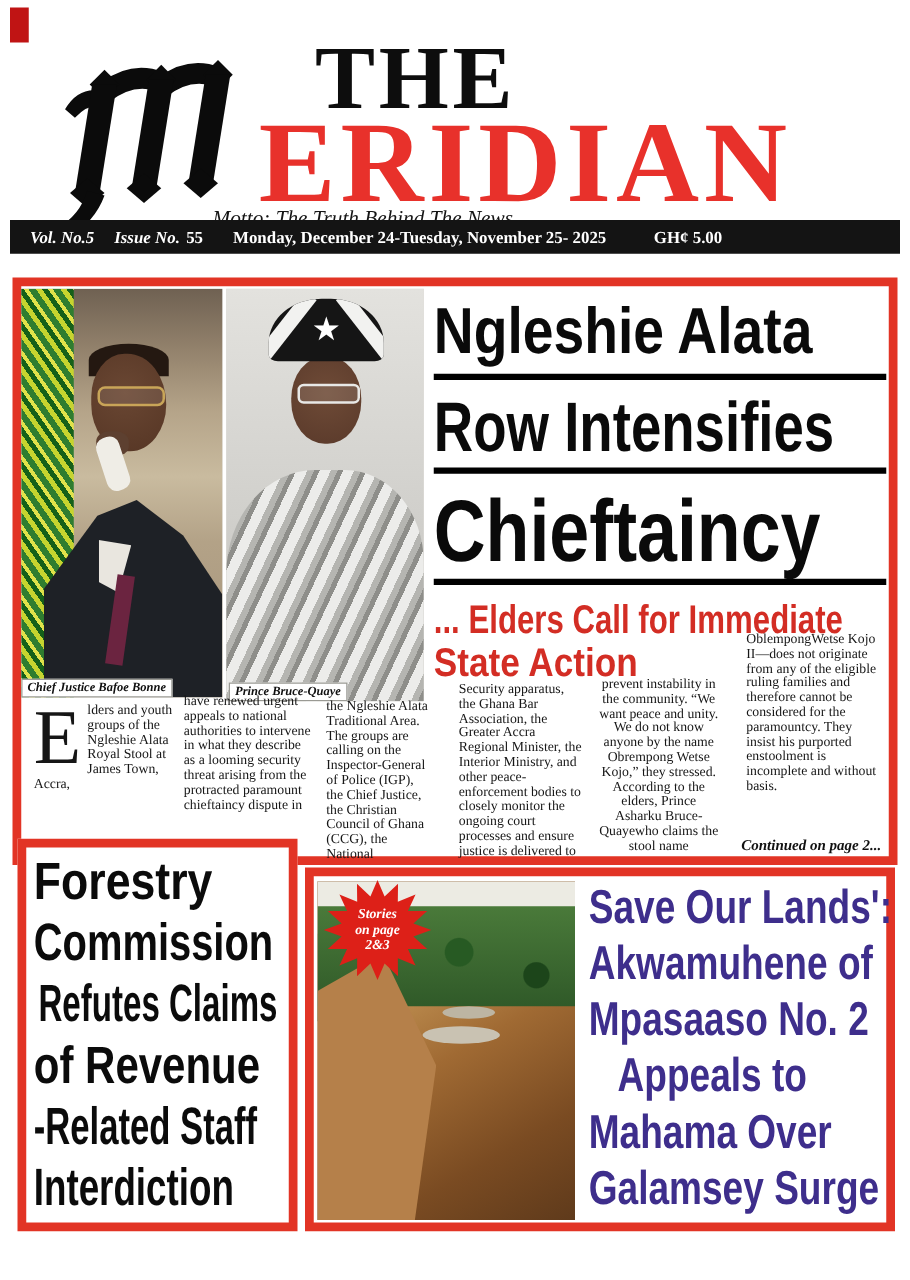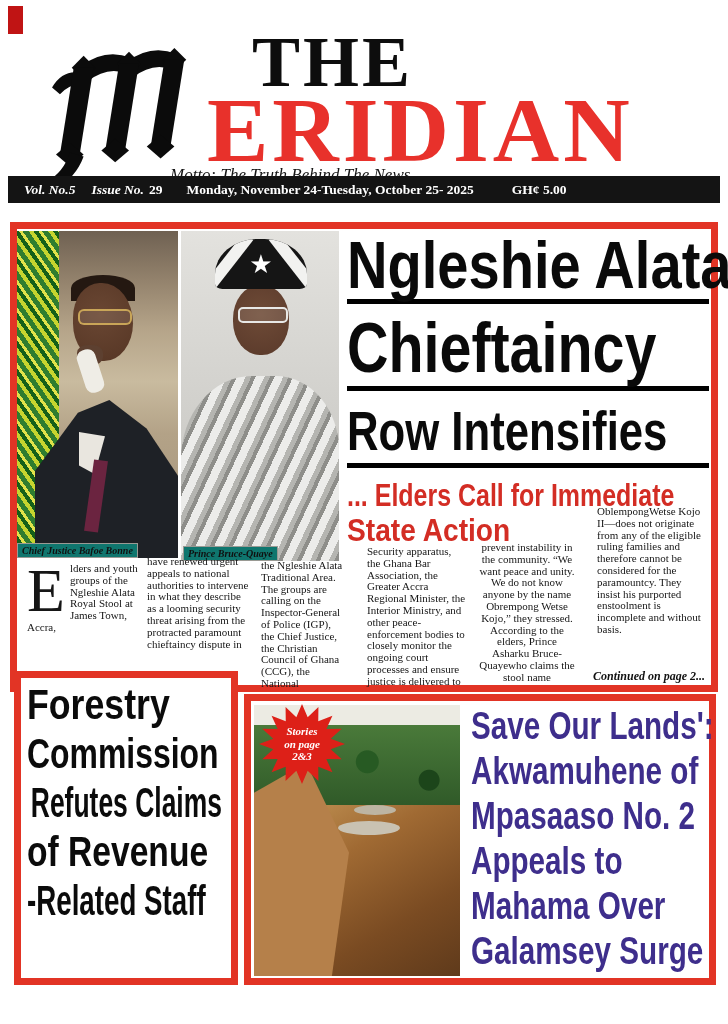--- a/index.html
+++ b/index.html
@@ -28,21 +28,21 @@
   .ib-date{margin-left:24px;}
   .ib-price{margin-left:38px;}
 
   
   .main-box{position:absolute;left:10px;top:222px;width:708px;height:470px;
        border:7px solid #e23425;background:#fff;box-sizing:border-box;}
 
   .photo{position:absolute;overflow:hidden;background:#d8d5cf;margin:0;}
   .photo-a{left:0;top:2px;width:161px;height:327px;}
   .photo-b{left:164px;top:2px;width:158px;height:330px;}
-  .caption{position:absolute;bottom:0;left:0;background:#0f766e;border:1px solid #9a9a94;
+  .caption{position:absolute;bottom:0;left:0;background:#ffffff;border:1px solid #9a9a94;
        font:bold italic 10px "Liberation Serif",serif;color:#101010;padding:1px 4px;white-space:nowrap;}
 
   
   .pa-bg{position:absolute;inset:0;background:linear-gradient(180deg,#6f6152 0%,#93826c 15%,#b5a489 30%,#c9bb9f 46%,#b3a287 62%,#a5947c 100%);}
   .pa-kente{position:absolute;left:0;top:0;width:42px;height:100%;
        background:repeating-linear-gradient(55deg,#2f7d2f 0 5px,#c6d42f 5px 9px,#156019 9px 13px,#e0e24a 13px 16px);}
   .pa-suit{position:absolute;left:18px;bottom:0;width:143px;height:158px;background:#1e2126;
        clip-path:polygon(0 45%,30% 8%,52% 0,78% 18%,100% 48%,100% 100%,0 100%);}
   .pa-shirt{position:absolute;left:62px;bottom:84px;width:26px;height:42px;background:#e9e6df;
        clip-path:polygon(0 0,100% 10%,60% 100%,0 80%);}
@@ -67,21 +67,21 @@
   .pb-star{position:relative;color:#fff;font-size:26px;line-height:1;font-family:"DejaVu Sans",sans-serif;}
   .pb-face{position:absolute;left:52px;top:54px;width:56px;height:70px;border-radius:48%;
        background:radial-gradient(circle at 50% 42%,#6f4b37,#59392a);}
   .pb-glasses{position:absolute;left:57px;top:76px;width:46px;height:12px;border:2px solid #e8e8e6;
        border-radius:5px;background:rgba(255,255,255,.12);}
 
   
   .headline-block{position:absolute;left:330px;top:4px;width:362px;}
   .hl{border-bottom:5px solid #000;white-space:nowrap;font-family:"Liberation Sans",sans-serif;font-weight:bold;color:#0a0a0a;}
   .hl-in{display:inline-block;transform-origin:0 60%;}
-  .hl1{font-size:66px;line-height:64px;padding-bottom:2px;margin-bottom:8px;}
+  .hl1{font-size:52px;line-height:64px;padding-bottom:2px;margin-bottom:8px;}
   .hl1 .hl-in{transform:scaleX(.85);}
   .hl2{font-size:70px;line-height:72px;padding-bottom:2px;margin-bottom:10px;}
   .hl2 .hl-in{transform:scaleX(.82);}
   .hl3{font-size:56px;line-height:60px;padding-bottom:2px;margin-bottom:10px;}
   .hl3 .hl-in{transform:scaleX(.78);}
   .sub{white-space:nowrap;font-family:"Liberation Sans",sans-serif;font-weight:bold;color:#d32d24;}
   .sub1{font-size:32px;line-height:34px;}
   .sub1 .hl-in{transform:scaleX(.78);}
   .sub2{font-size:32px;line-height:36px;}
   .sub2 .hl-in{transform:scaleX(.88);}
@@ -124,21 +124,21 @@
   .g-earth{position:absolute;left:0;top:100px;width:100%;height:171px;
        background:linear-gradient(150deg,#c79a5a 0%,#a06a33 35%,#7a4b22 70%,#5f3a1b 100%);}
   .g-ridge{position:absolute;left:0;top:58px;width:95px;height:213px;background:#b5804a;
        clip-path:polygon(0 14%,55% 0,100% 42%,82% 100%,0 100%);}
   .g-pool1{position:absolute;left:84px;top:116px;width:62px;height:14px;background:#c9c2b2;border-radius:50%;}
   .g-pool2{position:absolute;left:100px;top:100px;width:42px;height:10px;background:#bdb5a3;border-radius:50%;}
   .starburst{position:absolute;left:8px;top:3px;width:86px;height:80px;background:#dd2018;
        clip-path:polygon(50% 0,56.6% 16.6%,69.1% 3.8%,68.9% 21.7%,85.4% 14.6%,78.3% 31.1%,96.2% 30.9%,83.4% 43.4%,100% 50%,83.4% 56.6%,96.2% 69.1%,78.3% 68.9%,85.4% 85.4%,68.9% 78.3%,69.1% 96.2%,56.6% 83.4%,50% 100%,43.4% 83.4%,30.9% 96.2%,31.1% 78.3%,14.6% 85.4%,21.7% 68.9%,3.8% 69.1%,16.6% 56.6%,0 50%,16.6% 43.4%,3.8% 30.9%,21.7% 31.1%,14.6% 14.6%,31.1% 21.7%,30.9% 3.8%,43.4% 16.6%);
        display:flex;flex-direction:column;align-items:center;justify-content:center;}
   .sb-line{color:#fff;font:bold italic 11px "Liberation Serif",serif;line-height:12.5px;}
-  .purple-headline{position:absolute;left:220px;top:3px;width:240px;}
+  .purple-headline{position:absolute;left:220px;top:3px;width:240px;text-align:center;}
   .pl-line{white-space:nowrap;font-family:"Liberation Sans",sans-serif;font-weight:bold;
        font-size:38px;line-height:45px;color:#3e2e8c;}
   .pl-in{display:inline-block;transform-origin:0 60%;transform:scaleX(.78);}
 </style>
 </head>
 <body>
 
 <div class="page">
 
   <div class="corner-mark"></div>
@@ -162,22 +162,22 @@
       </g>
     </svg>
     <div class="the">THE</div>
     <div class="eridian">ERIDIAN</div>
     <div class="motto">Motto: The Truth Behind The News</div>
   </header>
 
   <div class="infobar">
     <span class="it ib-vol">Vol. No.5</span>
     <span class="it ib-islab">Issue No.</span>
-    <span class="ib-isnum">29</span>
-    <span class="ib-date">Monday, November 24-Tuesday, October 25- 2025</span>
+    <span class="ib-isnum">55</span>
+    <span class="ib-date">Monday, December 24-Tuesday, November 25- 2025</span>
     <span class="ib-price">GH¢ 5.00</span>
   </div>
 
   <section class="main-box">
 
     <figure class="photo photo-a">
       <div class="pa-bg"></div>
       <div class="pa-kente"></div>
       <div class="pa-suit"></div>
       <div class="pa-shirt"></div>
@@ -198,22 +198,22 @@
       <div class="pb-hat">
         <span class="stripe st1"></span>
         <span class="stripe st2"></span>
         <span class="pb-star">★</span>
       </div>
       <figcaption class="caption" style="left:2px;">Prince Bruce-Quaye</figcaption>
     </figure>
 
     <div class="headline-block">
       <div class="hl hl1"><span class="hl-in">Ngleshie Alata</span></div>
+      <div class="hl hl3"><span class="hl-in">Row Intensifies</span></div>
       <div class="hl hl2"><span class="hl-in">Chieftaincy</span></div>
-      <div class="hl hl3"><span class="hl-in">Row Intensifies</span></div>
       <div class="sub sub1"><span class="hl-in">... Elders Call for Immediate</span></div>
       <div class="sub sub2"><span class="hl-in">State Action</span></div>
     </div>
 
     <div class="col c1">
       <span class="dropcap">E</span><span>lders and youth groups of the Ngleshie Alata Royal Stool at James Town, Accra,</span>
     </div>
     <div class="col c2"><span>have renewed urgent appeals to national authorities to intervene in what they describe as a looming security threat arising from the protracted paramount chieftaincy dispute in</span></div>
     <div class="col c3"><span>the Ngleshie Alata Traditional Area. The groups are calling on the Inspector-General of Police (IGP), the Chief Justice, the Christian Council of Ghana (CCG), the National</span></div>
     <div class="col c4"><span>Security apparatus, the Ghana Bar Association, the Greater Accra Regional Minister, the Interior Ministry, and other peace-enforcement bodies to closely monitor the ongoing court processes and ensure justice is delivered to</span></div>
@@ -222,20 +222,21 @@
 
     <div class="continued">Continued on page 2...</div>
   </section>
 
   <section class="forestry-box">
     <div class="fc-line fcl1"><span class="fc-in">Forestry</span></div>
     <div class="fc-line fcl2"><span class="fc-in">Commission</span></div>
     <div class="fc-line fcl3"><span class="fc-in">Refutes Claims</span></div>
     <div class="fc-line fcl4"><span class="fc-in">of Revenue</span></div>
     <div class="fc-line fcl5"><span class="fc-in">-Related Staff</span></div>
+    <div class="fc-line fcl6"><span class="fc-in">Interdiction</span></div>
   </section>
 
   <section class="lands-box">
     <div class="photo-g">
       <div class="g-sky"></div>
       <div class="g-forest"></div>
       <div class="g-earth"></div>
       <div class="g-ridge"></div>
       <div class="g-pool2"></div>
       <div class="g-pool1"></div>

